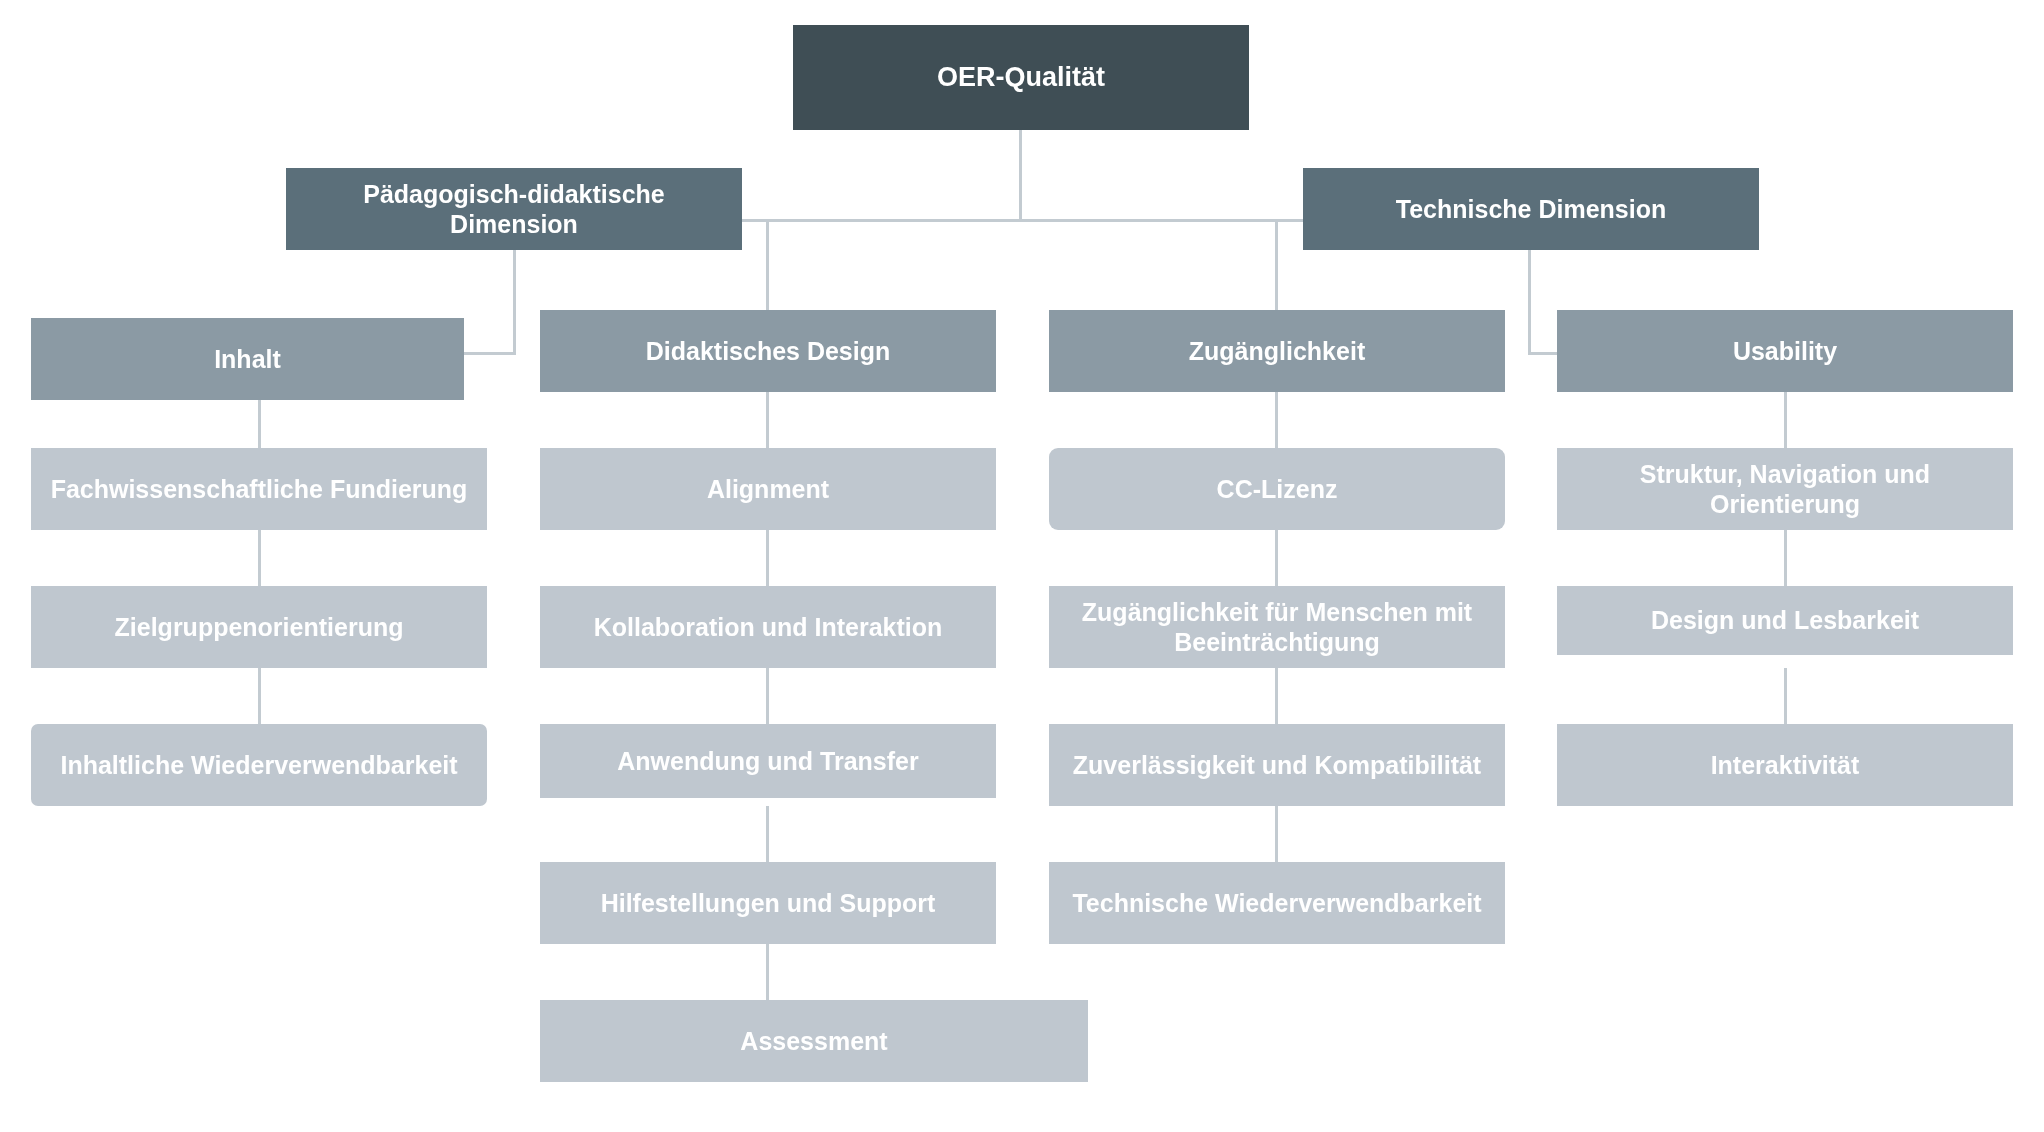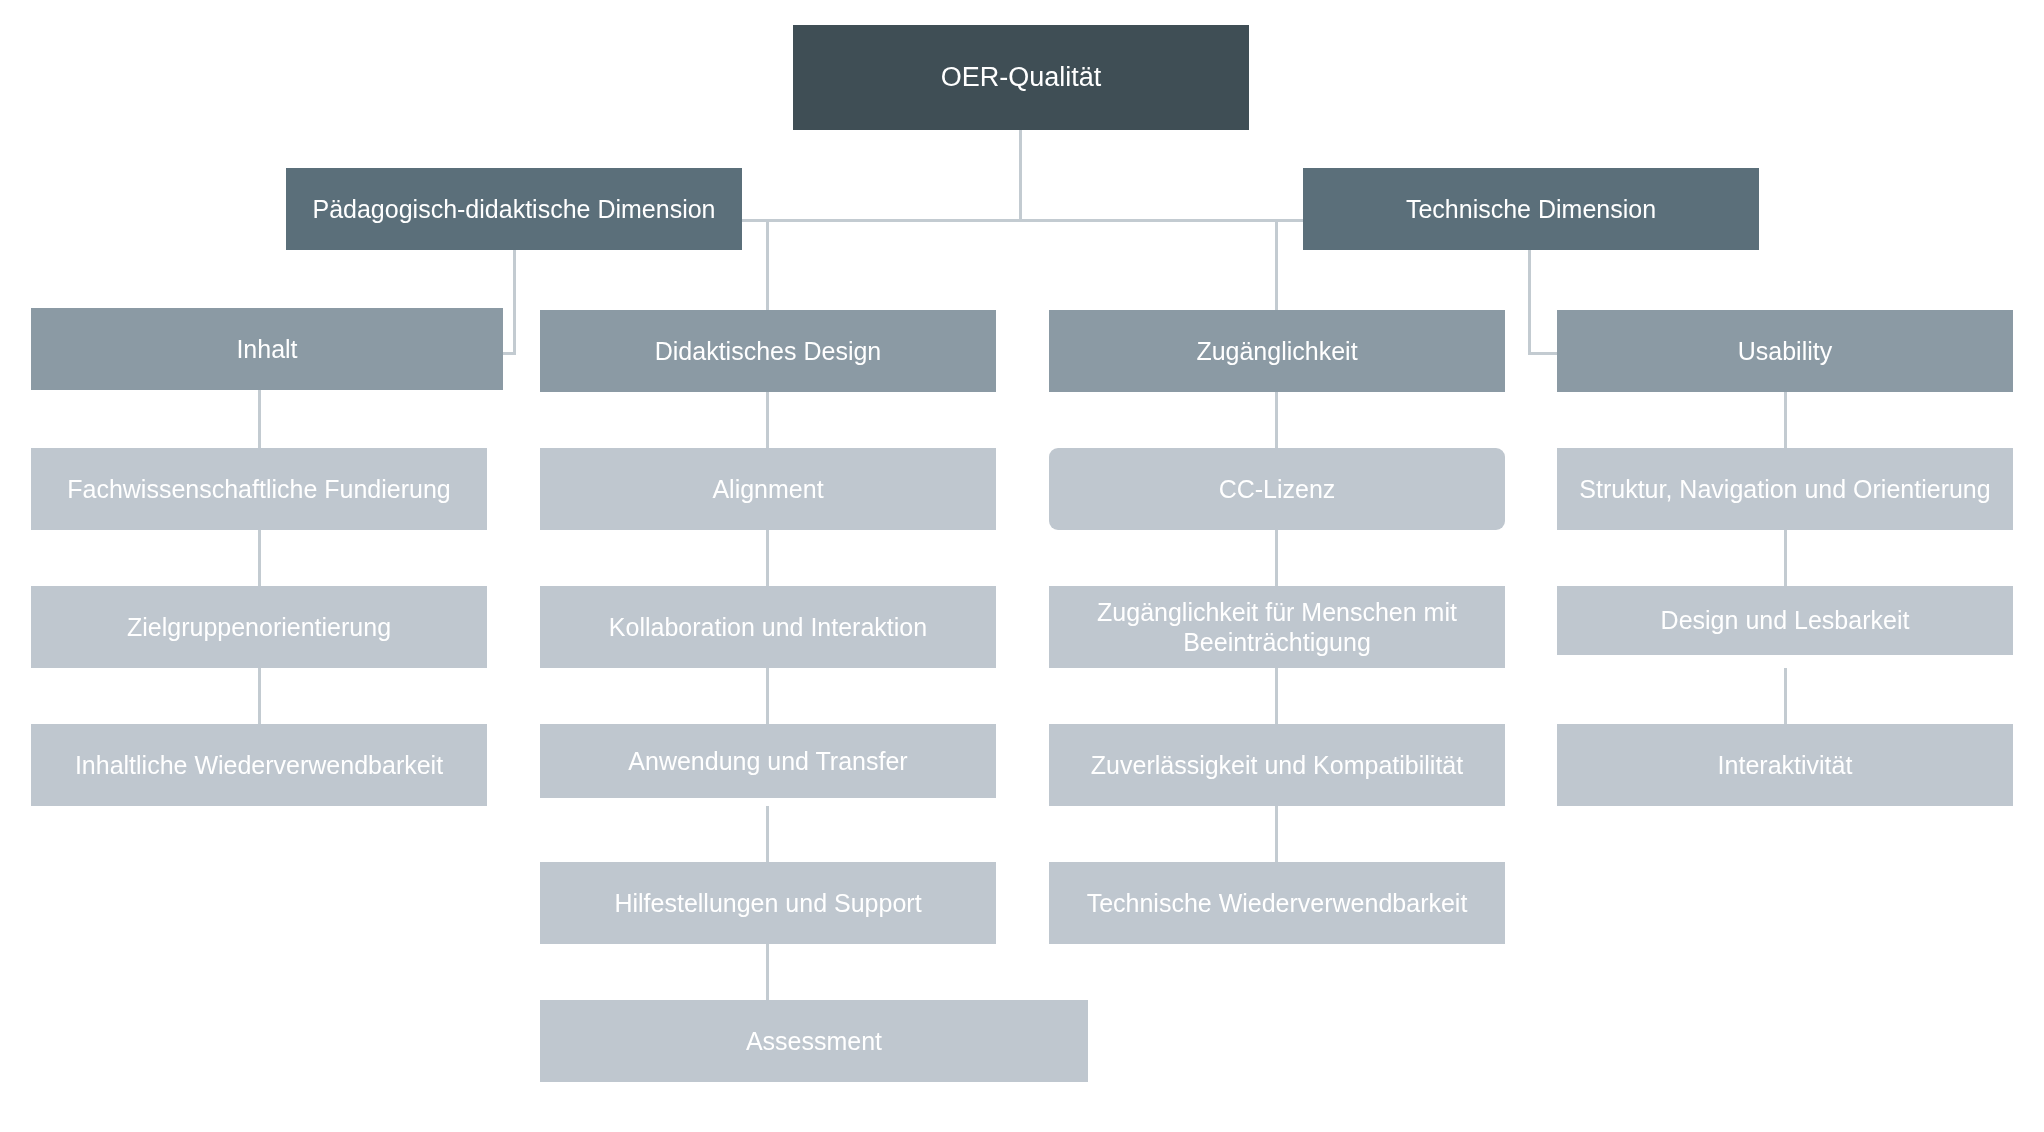--- a/index.html
+++ b/index.html
@@ -18,21 +18,21 @@
     overflow: hidden;
   }
   .node {
     position: absolute;
     box-sizing: border-box;
     display: flex;
     align-items: center;
     justify-content: center;
     text-align: center;
     color: #ffffff;
-    font-weight: normal;
+    font-weight: bold;
     line-height: 1.22;
     padding: 4px 10px;
     z-index: 2;
   }
   .lvl0 {
     background: #3f4e55;
     font-size: 27px;
   }
   .lvl1 {
     background: #5b6f7a;
@@ -84,24 +84,24 @@
   <div class="connector" style="left:1275px;top:806px;width:3px;height:60px;"></div>
 
   <div class="connector" style="left:1784px;top:392px;width:3px;height:60px;"></div>
   <div class="connector" style="left:1784px;top:530px;width:3px;height:60px;"></div>
   <div class="connector" style="left:1784px;top:668px;width:3px;height:60px;"></div>
 
   <div class="node lvl0" style="left:793px;top:25px;width:456px;height:105px;">OER-Qualität</div>
 
   <div class="node lvl1" style="left:286px;top:168px;width:456px;height:82px;">Pädagogisch-didaktische Dimension</div>
 
-  <div class="node lvl2" style="left:31px;top:308px;width:472px;height:82px;">Inhalt</div>
+  <div class="node lvl2" style="left:31px;top:318px;width:433px;height:82px;">Inhalt</div>
   <div class="node lvl3" style="left:31px;top:448px;width:456px;height:82px;">Fachwissenschaftliche Fundierung</div>
   <div class="node lvl3" style="left:31px;top:586px;width:456px;height:82px;">Zielgruppenorientierung</div>
-  <div class="node lvl3" style="left:31px;top:724px;width:456px;height:82px;">Inhaltliche Wiederverwendbarkeit</div>
+  <div class="node lvl3" style="left:31px;top:724px;width:456px;height:82px;border-radius:7px;">Inhaltliche Wiederverwendbarkeit</div>
 
   <div class="node lvl2" style="left:540px;top:310px;width:456px;height:82px;">Didaktisches Design</div>
   <div class="node lvl3" style="left:540px;top:448px;width:456px;height:82px;">Alignment</div>
   <div class="node lvl3" style="left:540px;top:586px;width:456px;height:82px;">Kollaboration und Interaktion</div>
   <div class="node lvl3" style="left:540px;top:724px;width:456px;height:74px;">Anwendung und Transfer</div>
   <div class="node lvl3" style="left:540px;top:862px;width:456px;height:82px;">Hilfestellungen und Support</div>
   <div class="node lvl3" style="left:540px;top:1000px;width:548px;height:82px;">Assessment</div>
 
   <div class="node lvl1" style="left:1303px;top:168px;width:456px;height:82px;">Technische Dimension</div>
 

